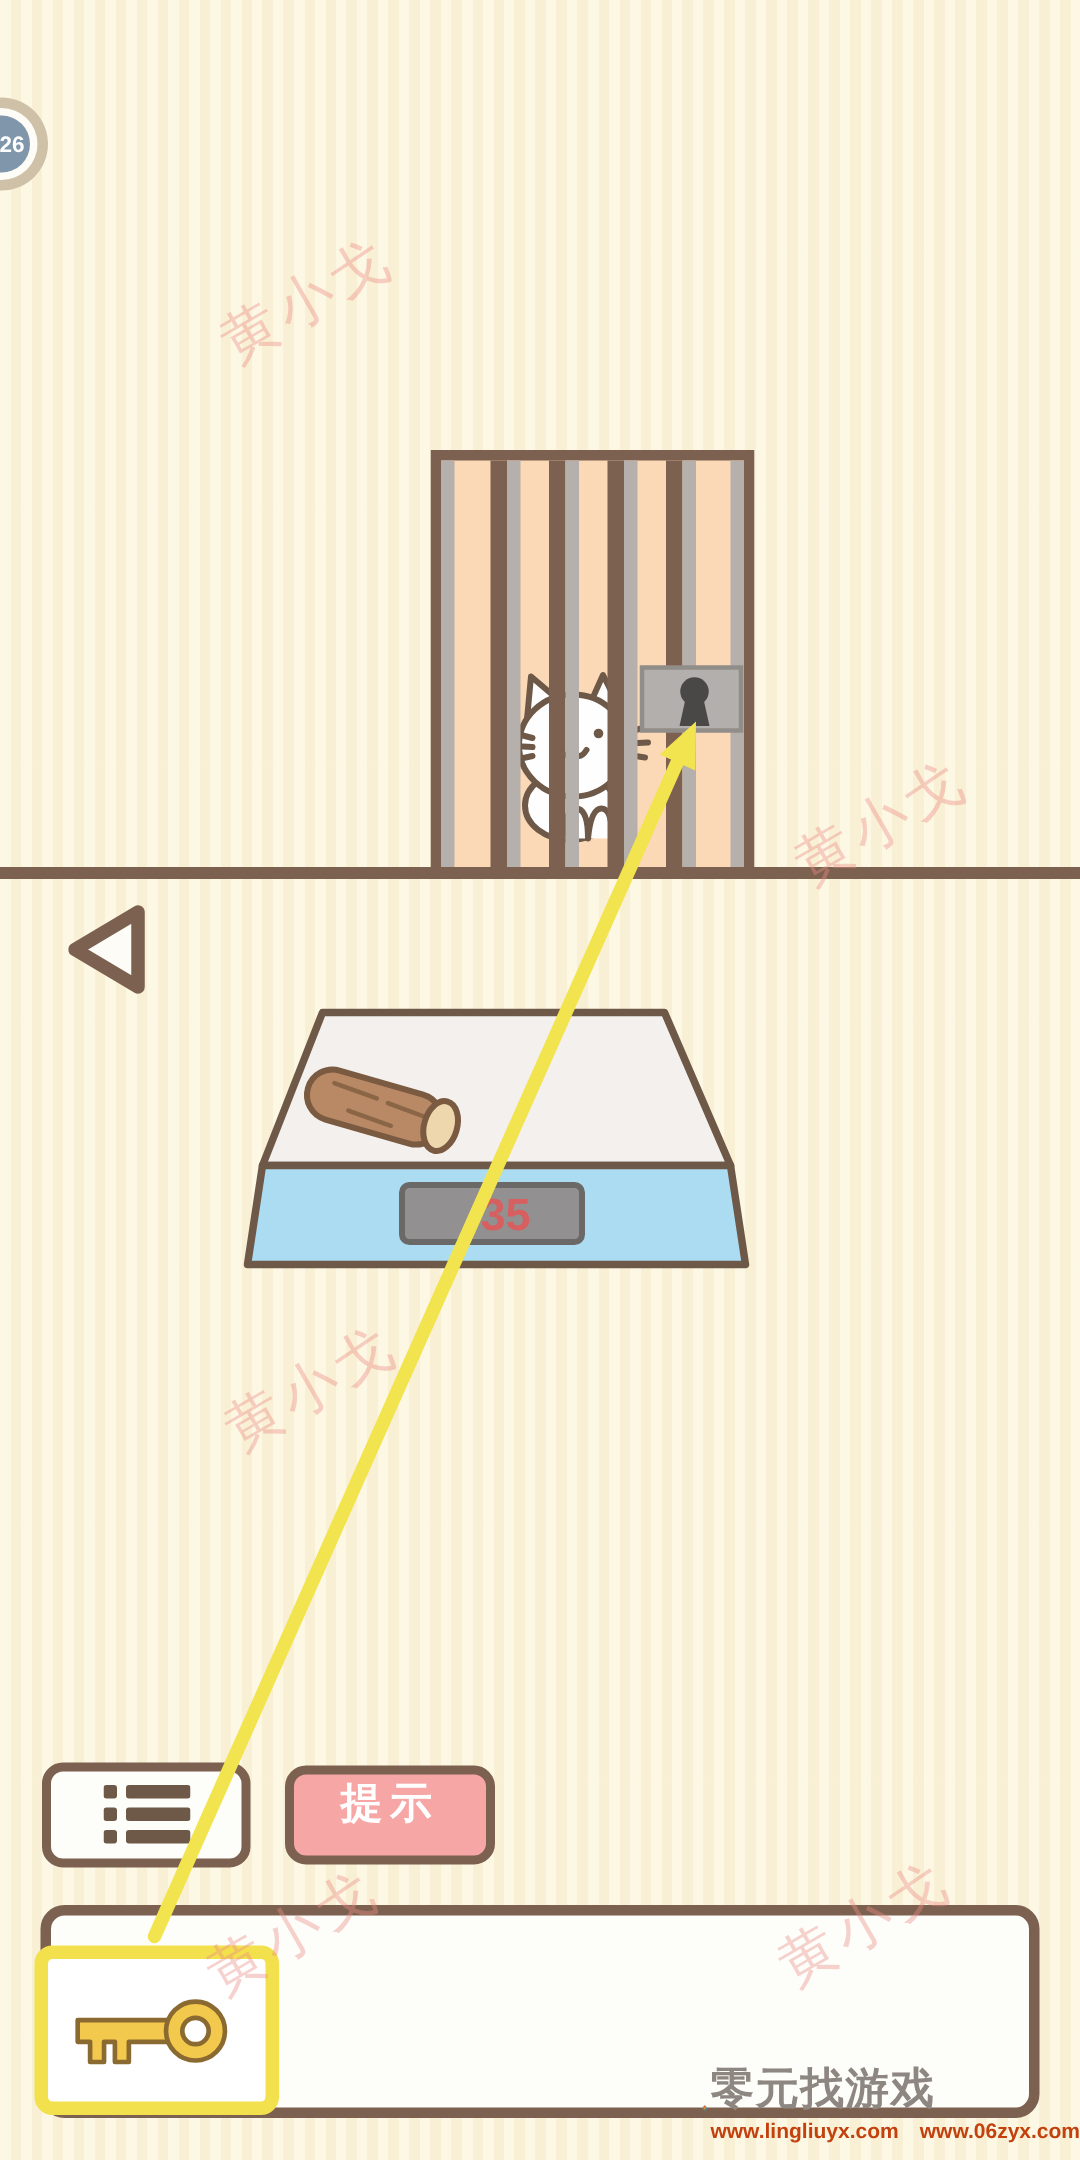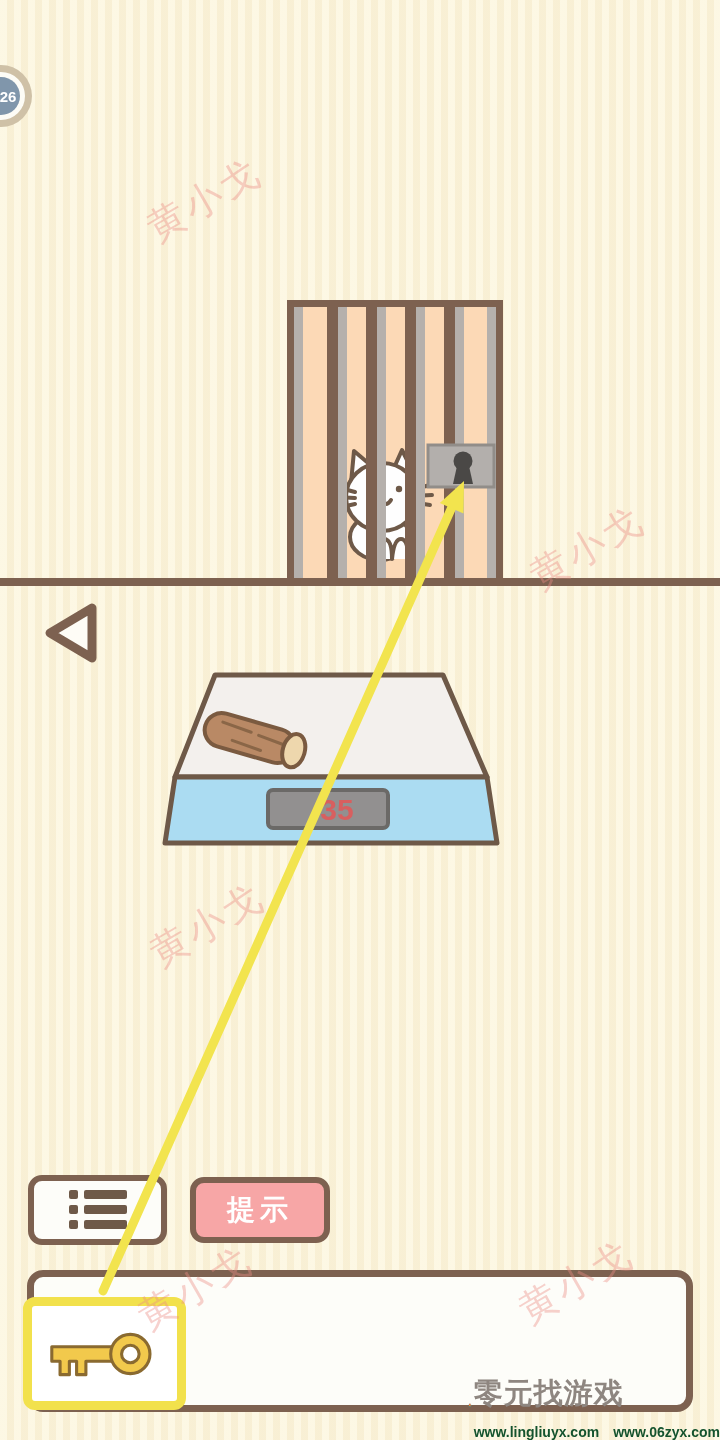--- a/index.html
+++ b/index.html
@@ -33,37 +33,37 @@
   .cage{left:287px;top:300px;z-index:3;}
   .back-btn{left:38px;top:598px;z-index:3;}
   .scale{left:155px;top:665px;z-index:3;}
 
   
   .menu-btn{left:28px;top:1175px;width:139px;height:70px;background:#fdfdf9;
     border:6px solid #7d6150;border-radius:14px;box-sizing:border-box;
     display:flex;align-items:center;justify-content:center;z-index:5;}
   .hint-btn{left:190px;top:1177px;width:140px;height:66px;background:#f7a6a6;
     border:6px solid #7d6150;border-radius:14px;box-sizing:border-box;
-    display:flex;align-items:center;justify-content:center;z-index:5;
+    display:flex;align-items:flex-start;justify-content:center;z-index:5;
     color:#fff;font-size:28px;font-weight:bold;letter-spacing:5px;}
 
   
   .inventory{left:27px;top:1270px;width:666px;height:142px;background:#fdfdf9;
     border:7px solid #7d6150;border-radius:16px;box-sizing:border-box;z-index:5;}
   .slot-selected{left:23px;top:1297px;width:163px;height:113px;background:#ffffff;
     border:9px solid #f2e14c;border-radius:12px;box-sizing:border-box;z-index:6;
     display:flex;align-items:center;justify-content:center;}
 
   .arrow-overlay{left:0;top:0;z-index:40;pointer-events:none;}
 
   
   .footer-logo{left:468px;top:1376px;width:252px;z-index:50;display:flex;align-items:flex-start;}
   .footer-text{margin-left:2px;}
   .site-name{font-size:29px;font-weight:bold;color:#8e8680;letter-spacing:1px;line-height:34px;}
-  .urls{font-size:14px;font-weight:bold;color:#14532d;margin-top:14px;display:flex;gap:14px;}
+  .urls{font-size:14px;font-weight:bold;color:#c2410c;margin-top:2px;display:flex;gap:14px;}
 </style>
 </head>
 <body>
 
 <div class="abs level-badge">
   <div class="mid">
     <div class="inner">
         <span>26</span>
       </div>
   </div>

